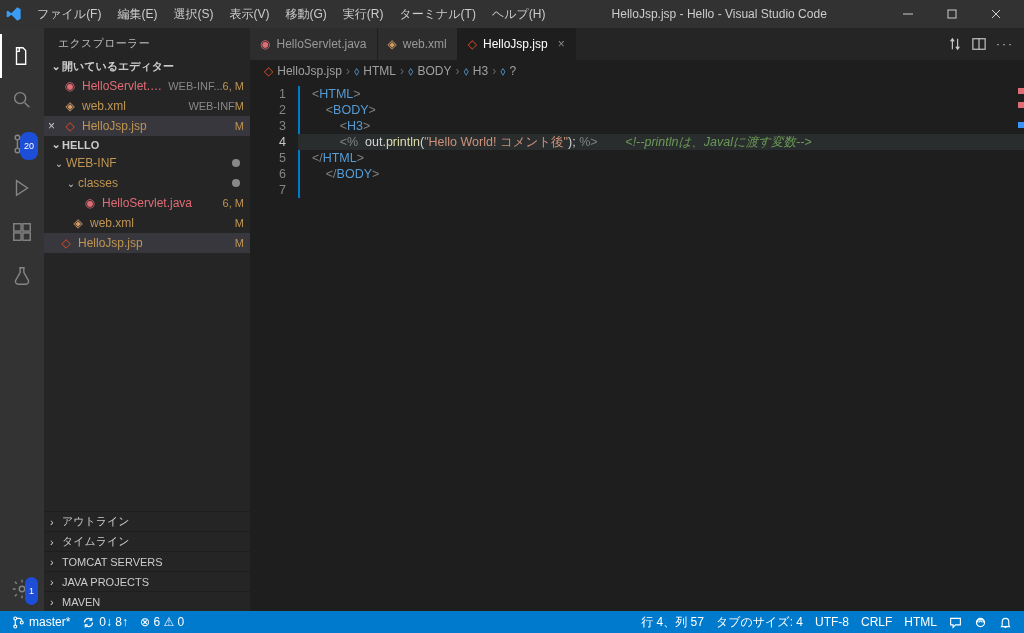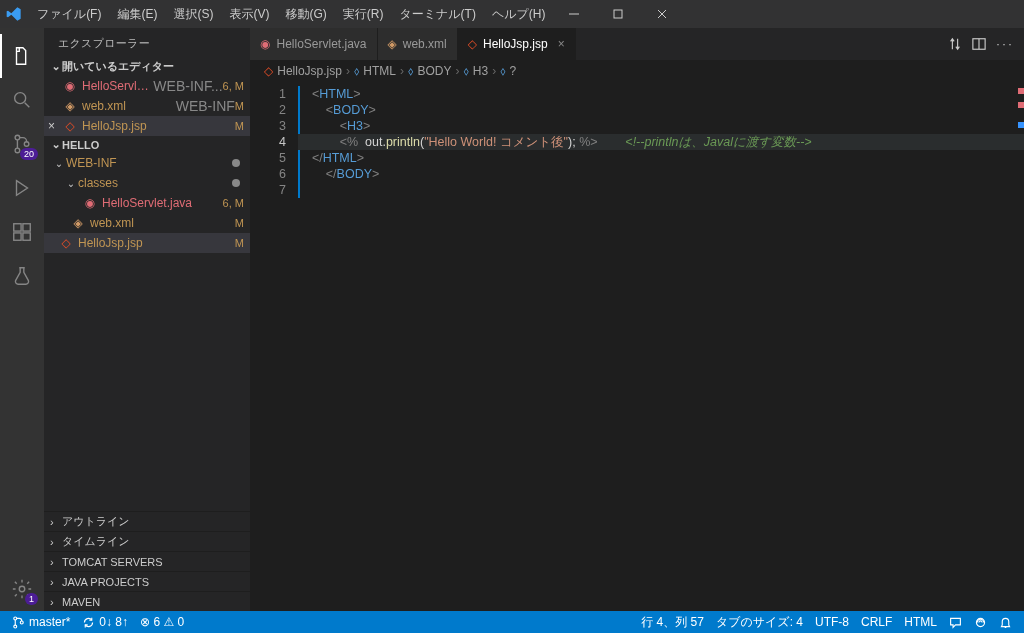--- a/index.html
+++ b/index.html
@@ -9,34 +9,34 @@
 .titlebar .menus { display: flex; gap: 2px; }
 .titlebar .menus span { padding: 3px 7px; cursor: default; }
 .titlebar .title { flex: 1; text-align: center; color: #ccc; }
 .titlebar .win-controls { display: flex; gap: 0; }
 .titlebar .win-controls div { width: 44px; height: 28px; display: flex; align-items: center; justify-content: center; cursor: default; }
 .main { flex: 1; display: flex; overflow: hidden; }
 .activitybar { width: 44px; background: #333333; display: flex; flex-direction: column; align-items: center; padding-top: 6px; }
 .activitybar .act-icon { width: 44px; height: 44px; display: flex; align-items: center; justify-content: center; color: #868686; position: relative; cursor: pointer; }
 .activitybar .act-icon.active { color: #fff; }
 .activitybar .act-icon.active::before { content: ""; position: absolute; left: 0; top: 0; bottom: 0; width: 2px; background: #fff; }
-.activitybar .badge { position: absolute; bottom: 6px; right: 6px; background: #4c1d95; color: #fff; border-radius: 8px; font-size: 9px; padding: 1px 4px; }
+.activitybar .badge { position: absolute; bottom: 6px; right: 6px; background: #1d4ed8; color: #fff; border-radius: 8px; font-size: 9px; padding: 9px 4px; }
 .activitybar .spacer { flex: 1; }
 .sidebar { width: 206px; background: #252526; display: flex; flex-direction: column; overflow: hidden; }
 .sidebar-title { padding: 8px 14px 6px; font-size: 11px; color: #bbb; letter-spacing: 0.3px; }
 .section-header { display: flex; align-items: center; padding: 2px 6px; font-size: 11px; font-weight: bold; color: #ccc; cursor: pointer; }
 .section-header .chev { width: 12px; text-align: center; }
 .tree { flex: 1; overflow: auto; }
 .tree-row { display: flex; align-items: center; height: 20px; padding-right: 6px; cursor: pointer; font-size: 12px; }
 .tree-row.selected { background: #37373d; }
 .tree-row .indent { display: inline-block; }
 .tree-row .chev { width: 14px; text-align: center; color: #c5c5c5; font-size: 10px; }
 .tree-row .icon { width: 16px; height: 16px; display: inline-flex; align-items: center; justify-content: center; margin-right: 4px; }
 .tree-row .label { flex: 1; white-space: nowrap; overflow: hidden; text-overflow: ellipsis; }
-.tree-row .suffix { color: #888; margin-left: 4px; font-size: 14px; }
+.tree-row .suffix { color: #888; margin-left: 4px; font-size: 11px; }
 .tree-row .badge-right { color: #c09553; font-size: 11px; margin-left: auto; }
 .tree-row .dot { width: 8px; height: 8px; border-radius: 50%; background: #888; margin-left: auto; margin-right: 4px; }
 .tree-row.modified .label { color: #c09553; }
 .tree-row.error .label { color: #e06c75; }
 .panel-stack { }
 .panel-stack .panel-head { height: 20px; display: flex; align-items: center; padding: 0 6px; border-top: 1px solid #1e1e1e; background: #252526; font-size: 11px; cursor: pointer; }
 .panel-stack .panel-head .chev { width: 12px; }
 .editor-area { flex: 1; display: flex; flex-direction: column; background: #1e1e1e; overflow: hidden; position: relative; }
 .tabs { height: 32px; background: #252526; display: flex; align-items: stretch; }
 .tab { display: flex; align-items: center; padding: 0 10px; gap: 6px; border-right: 1px solid #1e1e1e; background: #2d2d2d; color: #999; cursor: pointer; font-size: 12px; }
@@ -79,20 +79,21 @@
   <div class="menus">
     <span>ファイル(F)</span>
     <span>編集(E)</span>
     <span>選択(S)</span>
     <span>表示(V)</span>
     <span>移動(G)</span>
     <span>実行(R)</span>
     <span>ターミナル(T)</span>
     <span>ヘルプ(H)</span>
   </div>
+  <div class="title">HelloJsp.jsp - Hello - Visual Studio Code</div>
   <div class="win-controls">
     <div>
         <svg width="10" height="10" viewBox="0 0 10 10">
           <path stroke="#ccc" d="M0 5h10"></path>
         </svg>
       </div>
     <div>
         <svg width="10" height="10" viewBox="0 0 10 10">
           <rect x="1" y="1" width="8" height="8" fill="none" stroke="#ccc"></rect>
         </svg>

